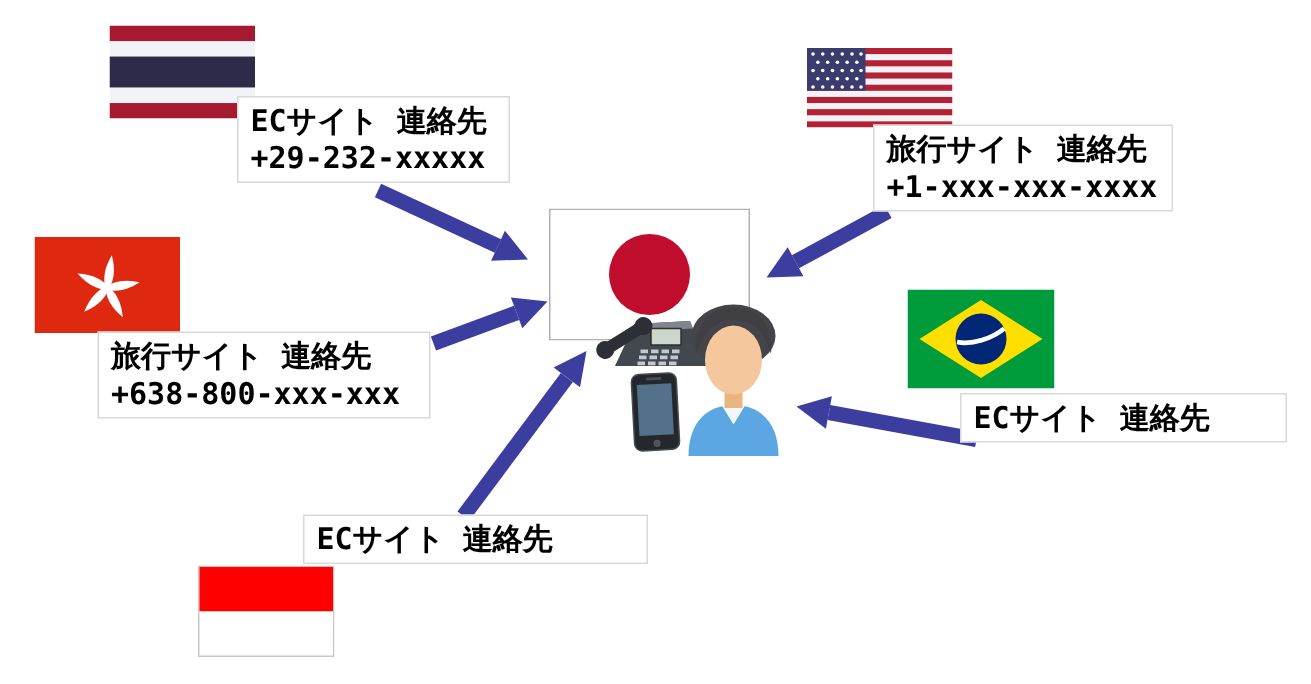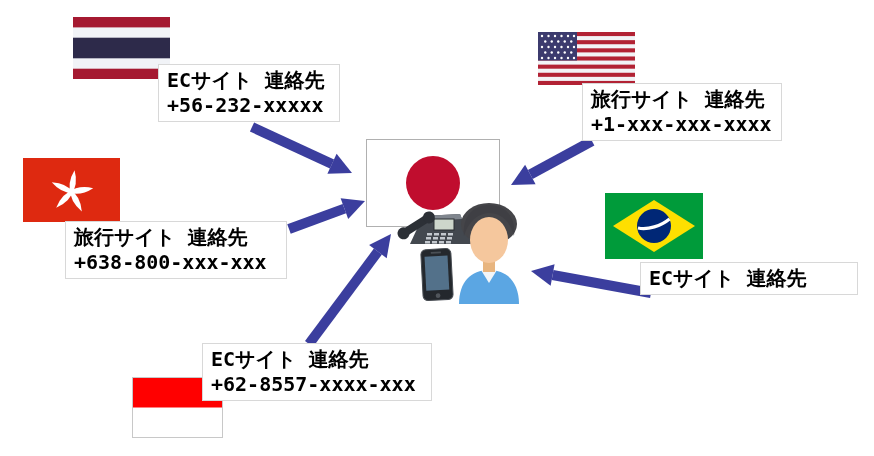--- a/index.html
+++ b/index.html
@@ -161,35 +161,34 @@
       <polygon points="531,271 554.6,264.2 550.6,285.8" fill="#3B3E9E"></polygon>
     </g>
     <g>
       <line x1="309" y1="344" x2="377.9" y2="251.6" stroke-width="10" stroke="#3B3E9E"></line>
       <polygon points="391,234 386.7,258.2 369.1,245" fill="#3B3E9E"></polygon>
     </g>
   </svg>
 
   <div class="label" style="left:158px;top:64px;width:182px;">
     <div>ECサイト 連絡先</div>
-    <div>+56-232-xxxxx</div>
+    <div>+29-232-xxxxx</div>
   </div>
 
   <div class="label" style="left:582px;top:83px;width:200px;">
     <div>旅行サイト 連絡先</div>
     <div>+1-xxx-xxx-xxxx</div>
   </div>
 
   <div class="label" style="left:65px;top:221px;width:222px;">
     <div>旅行サイト 連絡先</div>
     <div>+638-800-xxx-xxx</div>
   </div>
 
   <div class="label" style="left:640px;top:262px;width:218px;">
     <div>ECサイト 連絡先</div>
   </div>
 
   <div class="label" style="left:202px;top:343px;width:230px;">
     <div>ECサイト 連絡先</div>
-    <div>+62-8557-xxxx-xxx</div>
   </div>
 
 </div>
 
 </body></html>

